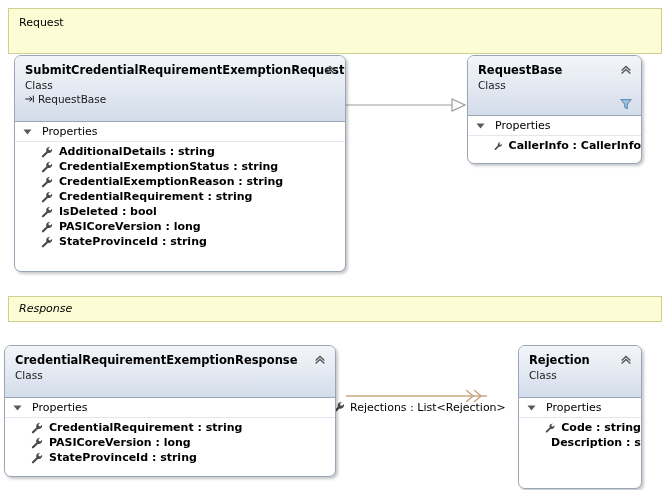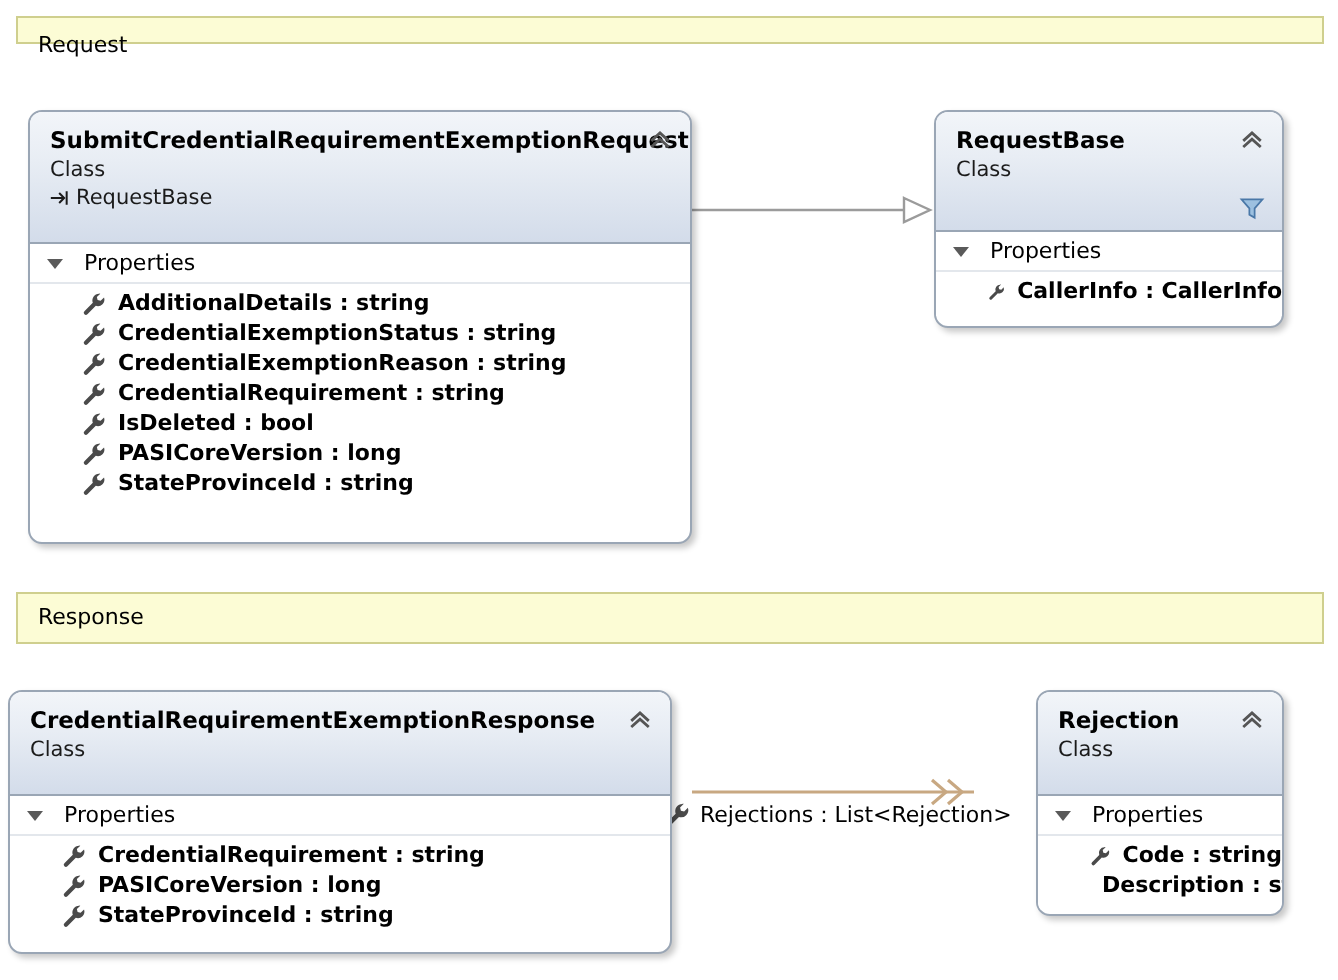--- a/index.html
+++ b/index.html
@@ -144,26 +144,26 @@
     font-size: 11px;
     color: #000;
     white-space: nowrap;
     background: transparent;
     margin-top: 20px;
   }
 </style>
 </head>
 <body>
 
-<div class="band" style="left:8px; top:8px; width:654px; height:14px;">
+<div class="band" style="left:8px; top:8px; width:654px; height:46px;">
   <span class="band-label">Request</span>
 </div>
 
 <div class="band" style="left:8px; top:296px; width:654px; height:26px;">
-  <span class="band-label" style="top:5px;">Response</span>
+  <span class="band-label" style="top:5px;font-style:italic;">Response</span>
 </div>
 
 <svg id="connectors" viewBox="0 0 669 490" xmlns="http://www.w3.org/2000/svg">
 
   <g>
     <line x1="346" y1="105" x2="452" y2="105" stroke="#9b9b9b" stroke-width="1.2"></line>
     <polygon points="452,99 465,105 452,111" fill="#ffffff" stroke="#9b9b9b" stroke-width="1.2"></polygon>
   </g>
 
   <g>
@@ -315,21 +315,21 @@
     </div>
     <div class="member">
       <svg width="12" height="12" viewBox="0 0 16 16">
           <path d="M11.3 1.2a4.4 4.4 0 0 0-4.1 6.0L1.6 12.8a1.4 1.4 0 0 0 0 2.0 1.4 1.4 0 0 0 2.0 0l5.6-5.6a4.4 4.4 0 0 0 5.5-5.6l-2.3 2.3-2.0-0.5-0.5-2.0 2.3-2.3a4.4 4.4 0 0 0-0.9-0.1z" fill="#4a4a4a"></path>
         </svg>
       <span class="member-label">StateProvinceId : string</span>
     </div>
   </div>
 </div>
 
-<div class="class-shape" style="left:518px; top:345px; width:124px; height:113px;">
+<div class="class-shape" style="left:518px; top:345px; width:124px; height:144px;">
   <div class="class-header" style="height:52px;">
     <div class="class-name">Rejection</div>
     <div class="class-stereotype">Class</div>
     <span class="collapse-btn">
       <svg width="14" height="14" viewBox="0 0 16 16">
         <path d="M3 8.5 L8 4 L13 8.5" stroke="#555" stroke-width="1.6" fill="none"></path>
         <path d="M3 12 L8 7.5 L13 12" stroke="#555" stroke-width="1.6" fill="none"></path>
       </svg>
     </span>
   </div>

